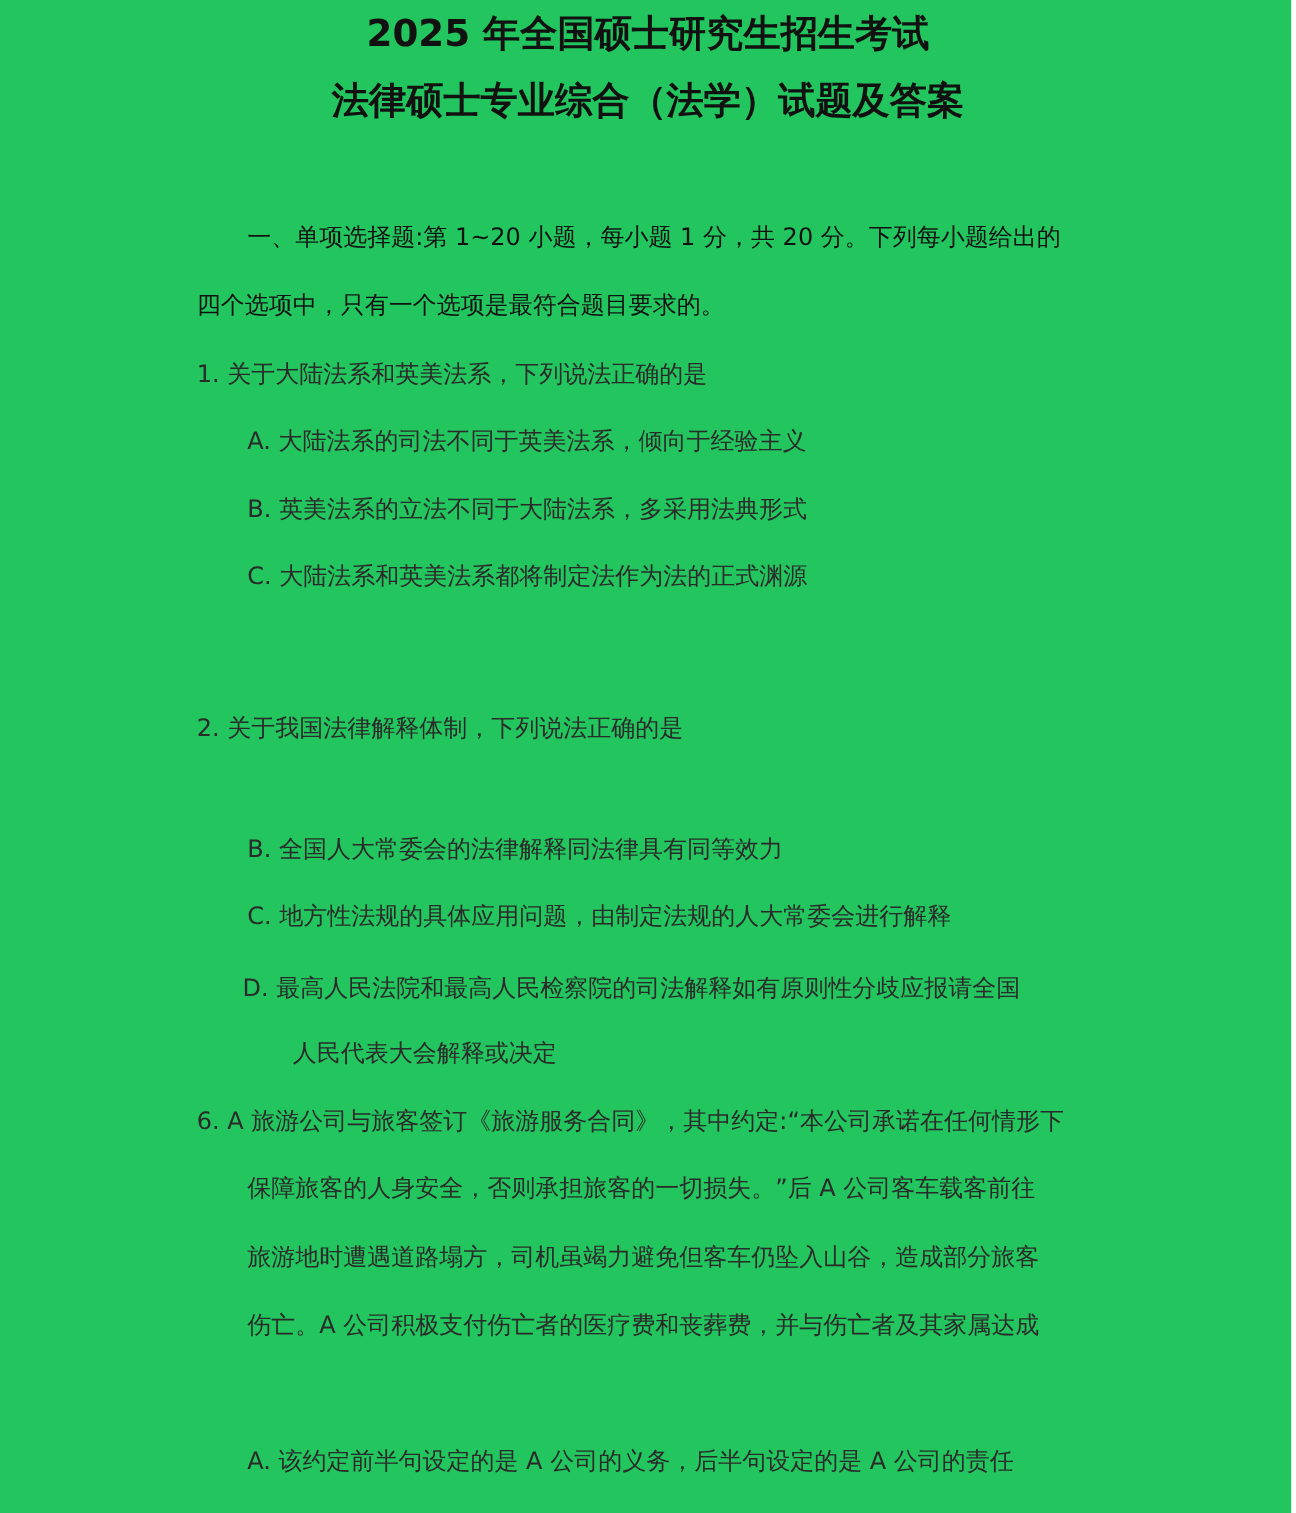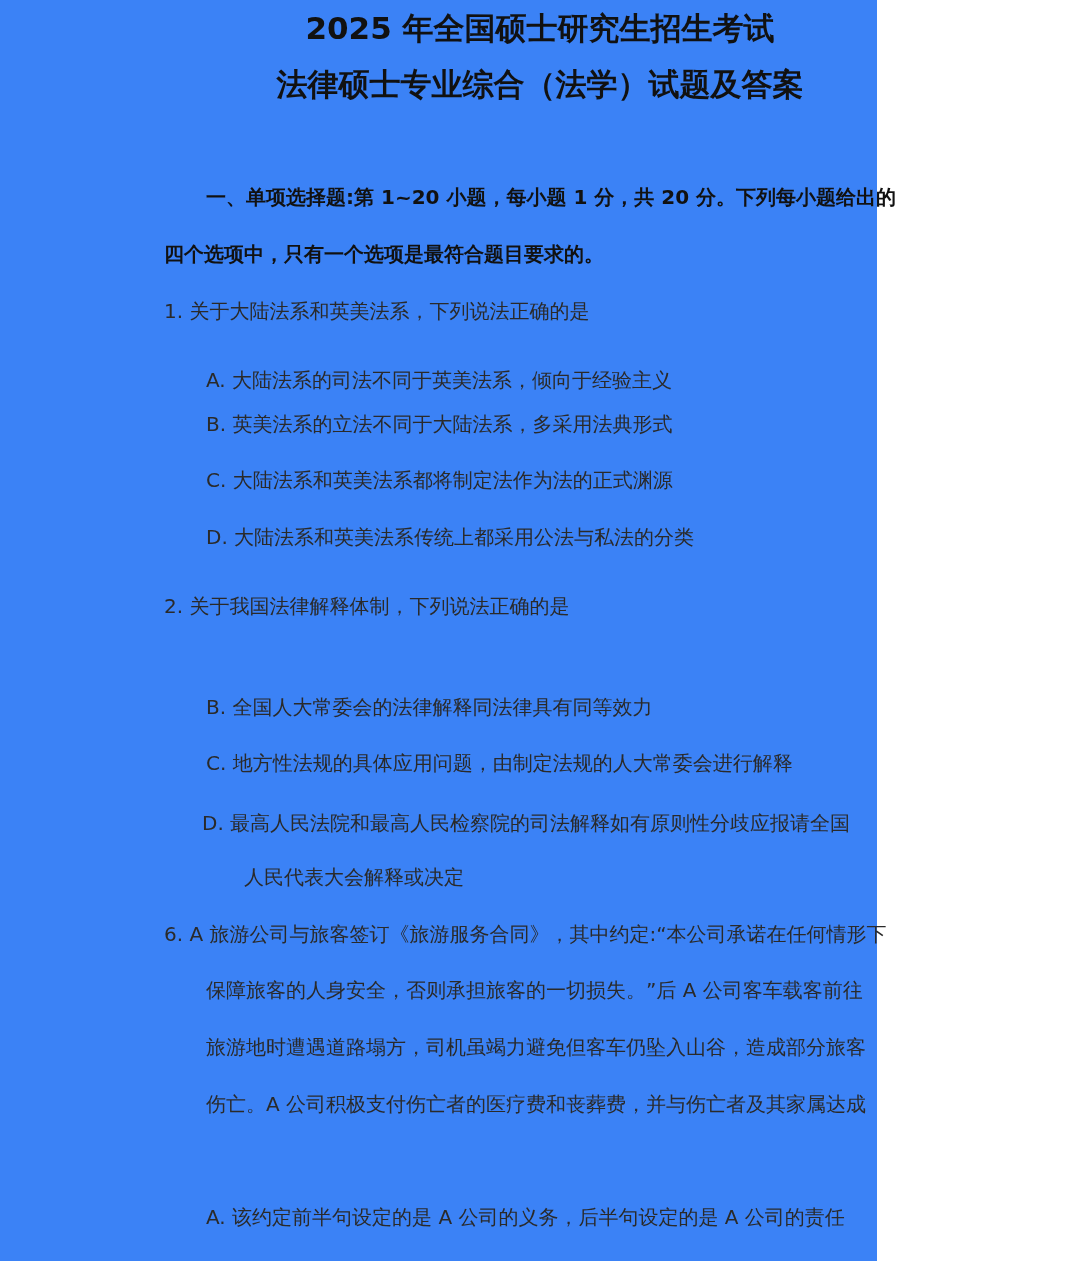--- a/index.html
+++ b/index.html
@@ -11,63 +11,62 @@
       width: 1080px;
       height: 1261px;
       position: relative;
       overflow: hidden;
       font-family: "DejaVu Sans", "Liberation Sans", sans-serif;
       color: #1a1a1a;
     }
     .page {
       position: absolute;
       left: 0; top: 0;
-      width: 877px;
+      width: 1076px;
       height: 1261px;
-      background: #3b82f6;
+      background: #22c55e;
     }
     .title {
       position: absolute;
       left: 0;
       width: 1080px;
       text-align: center;
       font-weight: bold;
       font-size: 31px;
       line-height: 40px;
       color: #111111;
       white-space: nowrap;
     }
     .line {
       position: absolute;
       white-space: nowrap;
       font-size: 20px;
       line-height: 28px;
       color: #2a2a2a;
     }
     .bold {
-      font-weight: bold;
+      font-weight: normal;
       color: #111111;
     }
   </style>
 </head>
 <body>
 
 <div class="page">
 
   <div class="title" style="top:8px;">2025 年全国硕士研究生招生考试</div>
   <div class="title" style="top:64px;">法律硕士专业综合（法学）试题及答案</div>
 
   <div class="line bold" style="left:206px; top:183px;">一、单项选择题:第 1~20 小题，每小题 1 分，共 20 分。下列每小题给出的</div>
   <div class="line bold" style="left:164px; top:240px;">四个选项中，只有一个选项是最符合题目要求的。</div>
 
   <div class="line" style="left:164px; top:297px;">1. 关于大陆法系和英美法系，下列说法正确的是</div>
-  <div class="line" style="left:206px; top:353px;margin-top:13px;">A. 大陆法系的司法不同于英美法系，倾向于经验主义</div>
+  <div class="line" style="left:206px; top:353px;">A. 大陆法系的司法不同于英美法系，倾向于经验主义</div>
   <div class="line" style="left:206px; top:410px;">B. 英美法系的立法不同于大陆法系，多采用法典形式</div>
   <div class="line" style="left:206px; top:466px;">C. 大陆法系和英美法系都将制定法作为法的正式渊源</div>
-  <div class="line" style="left:206px; top:523px;">D. 大陆法系和英美法系传统上都采用公法与私法的分类</div>
 
   <div class="line" style="left:164px; top:592px;">2. 关于我国法律解释体制，下列说法正确的是</div>
   <div class="line" style="left:206px; top:749px;">C. 地方性法规的具体应用问题，由制定法规的人大常委会进行解释</div>
   <div class="line" style="left:206px; top:693px;">B. 全国人大常委会的法律解释同法律具有同等效力</div>
   <div class="line" style="left:202px; top:809px;">D. 最高人民法院和最高人民检察院的司法解释如有原则性分歧应报请全国</div>
   <div class="line" style="left:244px; top:863px;">人民代表大会解释或决定</div>
 
   <div class="line" style="left:164px; top:920px;">6. A 旅游公司与旅客签订《旅游服务合同》，其中约定:“本公司承诺在任何情形下</div>
   <div class="line" style="left:206px; top:1033px;">旅游地时遭遇道路塌方，司机虽竭力避免但客车仍坠入山谷，造成部分旅客</div>
   <div class="line" style="left:206px; top:976px;">保障旅客的人身安全，否则承担旅客的一切损失。”后 A 公司客车载客前往</div>

